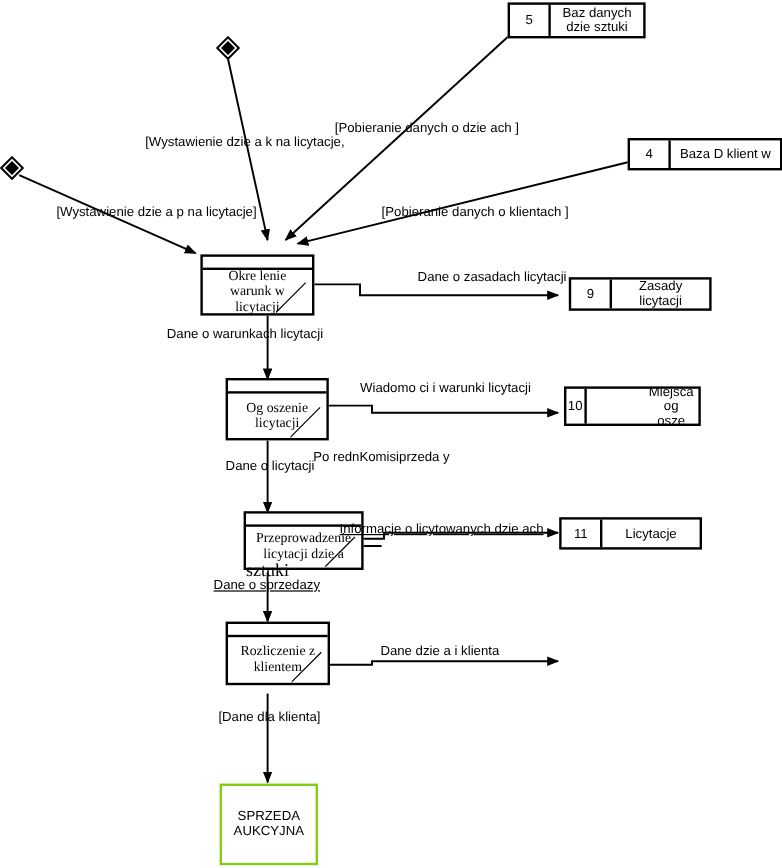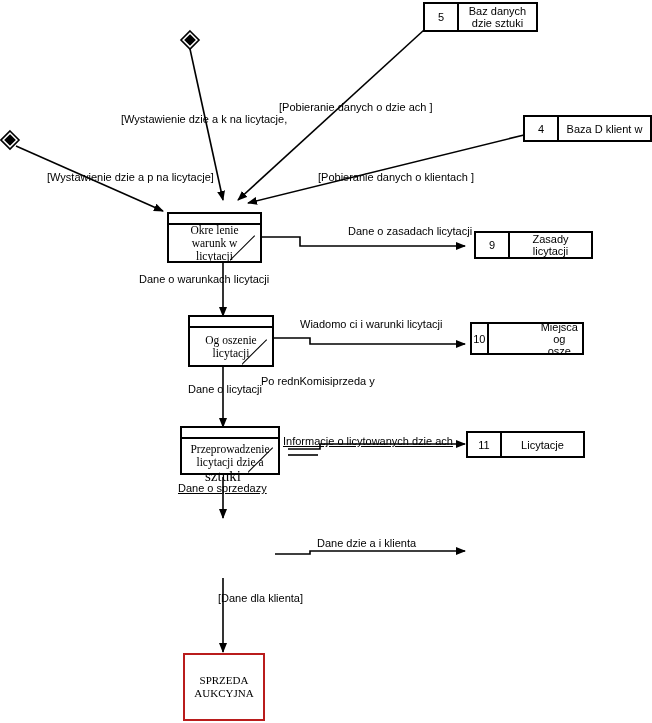--- a/index.html
+++ b/index.html
@@ -89,27 +89,27 @@
     width: 44px;
     height: 0;
     border-top: 1.5px solid #000;
     transform: rotate(-45deg);
     transform-origin: left bottom;
   }
 
   
   .terminator {
     position: absolute;
-    border: 2px solid #b91c1c;
+    border: 2px solid #84cc16;
     background: #fff;
     display: flex;
     align-items: center;
     justify-content: center;
     text-align: center;
-    font-family: Liberation Serif, serif;
+    font-family: Liberation Sans, sans-serif;
     font-size: 11px;
     line-height: 13px;
     white-space: pre-line;
     box-sizing: border-box;
   }
 
   
   .flabel {
     position: absolute;
     font-family: "Liberation Sans", sans-serif;
@@ -220,28 +220,34 @@
     <div class="corner"></div>
   </div>
 
   <div class="process" style="left:188px; top:315px; width:86px; height:52px;">
     <div class="band"></div>
     <div class="ptext">Og oszenie
 licytacji</div>
     <div class="corner"></div>
   </div>
 
-  <div class="process" style="left:180px; top:426px; width:100px; height:49px;">
+  <div class="process" style="left:203px; top:426px; width:100px; height:49px;">
     <div class="band"></div>
     <div class="ptext">Przeprowadzenie
 licytacji dzie  a</div>
     <div class="corner"></div>
   </div>
   <div class="overflow-line" style="left:205px; top:470px;">sztuki</div>
 
+  <div class="process" style="left:188px; top:518px; width:87px; height:53px;">
+    <div class="band"></div>
+    <div class="ptext">Rozliczenie z
+klientem</div>
+    <div class="corner"></div>
+  </div>
 
   <div class="terminator" style="left:183px; top:653px; width:82px; height:68px;">
     <span>SPRZEDA
 AUKCYJNA</span>
   </div>
 
   <div class="flabel" style="left:121px; top:113px;">[Wystawienie dzie a k na licytacje,</div>
 
   <div class="flabel" style="left:279px; top:101px;">[Pobieranie danych o dzie ach ]</div>
 
@@ -258,15 +264,15 @@
   <div class="flabel" style="left:188px; top:383px;">Dane o licytacji</div>
 
   <div class="flabel" style="left:261px; top:375px;">Po rednKomisiprzeda y</div>
 
   <div class="flabel" style="left:283px; top:435px;text-decoration:underline;">Informacje o licytowanych dzie ach</div>
 
   <div class="flabel" style="left:178px; top:482px;text-decoration:underline;">Dane o sprzedazy</div>
 
   <div class="flabel" style="left:317px; top:537px;">Dane dzie a i klienta</div>
 
-  <div class="flabel" style="left:182px; top:592px;margin-left:36px;">[Dane dla klienta]</div>
+  <div class="flabel" style="left:182px; top:592px;">[Dane dla klienta]</div>
 
 </div>
 
 </body></html>

